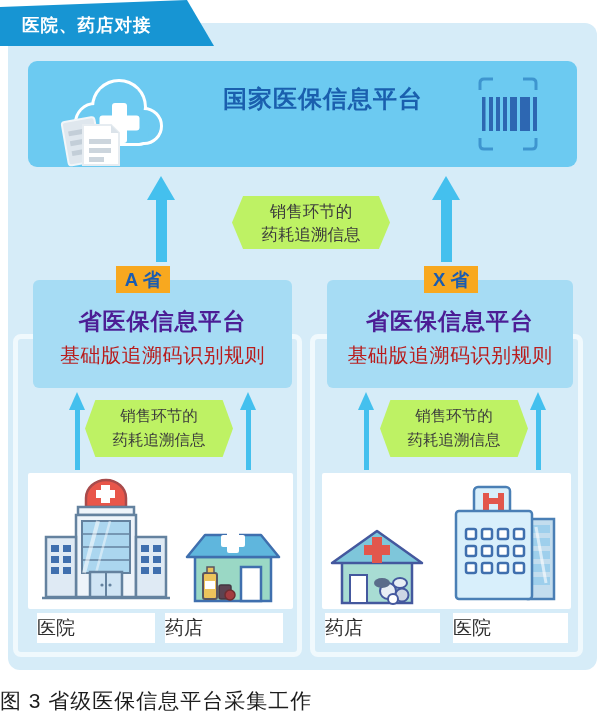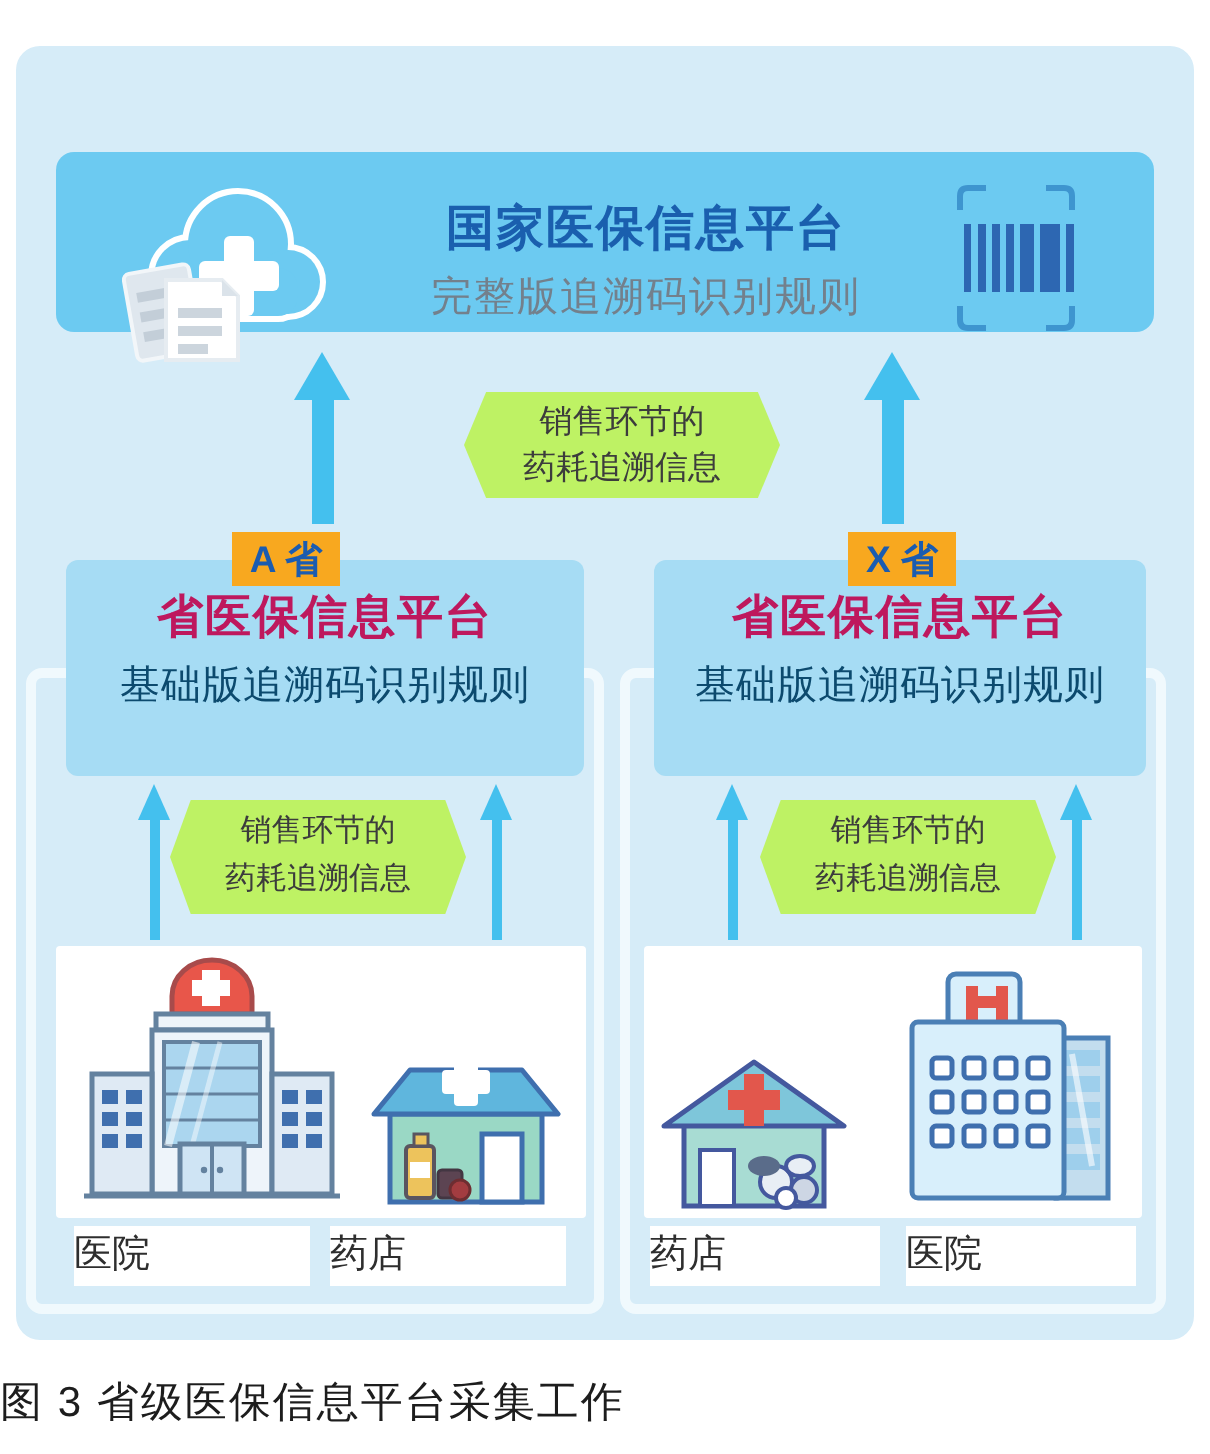--- a/index.html
+++ b/index.html
@@ -19,21 +19,21 @@
   .ribbon{
     left:0;top:0;width:214px;height:46px;background:#1795d3;
     clip-path:polygon(0 7px,187px 0,214px 100%,0 100%);
     color:#ffffff;font-size:17.5px;font-weight:bold;
     padding:0;box-sizing:border-box;
   }
   .ribbon span{position:absolute;left:22px;top:13px;letter-spacing:1px;}
 
   
   .banner{
-    left:28px;top:76px;width:549px;height:90px;background:#6ccaf1;border-radius:9px;
+    left:28px;top:61px;width:549px;height:106px;background:#6ccaf1;border-radius:9px;
   }
   .banner-title{left:130px;top:22px;width:330px;text-align:center;
     color:#1a5fae;font-size:24px;font-weight:bold;letter-spacing:1px;}
   .banner-subtitle{left:130px;top:58px;width:330px;text-align:center;
     color:#73808c;font-size:20.5px;letter-spacing:1px;}
   .cloud-box{left:27px;top:2px;width:118px;height:104px;}
   .barcode-box{left:450px;top:15px;width:60px;height:76px;}
 
   
   .arrow{display:flex;flex-direction:column;align-items:center;}
@@ -55,22 +55,22 @@
     font-size:16.5px;line-height:23px;padding-top:4px;}
   .flow-label.small{top:400px;width:148px;height:57px;
     font-size:15.5px;line-height:24px;padding-top:4px;}
 
   
   .tag{width:54px;height:27px;top:266px;background:#f8a81f;
     color:#1b5cb0;font-size:18.5px;font-weight:bold;text-align:center;line-height:27px;z-index:4;}
 
   
   .pbox{top:280px;height:108px;background:#a6dcf4;border-radius:6px;z-index:3;text-align:center;}
-  .pbox .ptitle{margin-top:13px;color:#be185d;font-size:23px;font-weight:bold;letter-spacing:1px;}
-  .pbox .psub{margin-top:5px;color:#0c4a6e;font-size:20px;letter-spacing:0.5px;}
+  .pbox .ptitle{margin-top:26px;color:#4c1d95;font-size:23px;font-weight:bold;letter-spacing:1px;}
+  .pbox .psub{margin-top:5px;color:#b91c1c;font-size:20px;letter-spacing:0.5px;}
 
   
   .frame{top:334px;height:323px;border:5px solid #f0f9fd;border-radius:8px;
     box-sizing:border-box;background:transparent;z-index:1;}
 
   
   .panel{top:473px;height:136px;background:#ffffff;border-radius:2px;z-index:2;}
   .flabel{top:613px;height:30px;background:#ffffff;color:#2e2e2e;
     font-size:19px;text-align:left;line-height:30px;z-index:2;}
 
@@ -79,20 +79,23 @@
   .caption{left:0;top:687px;width:605px;text-align:left;color:#1d1d1d;
     font-size:21px;font-weight:500;letter-spacing:1px;}
 </style>
 </head>
 <body>
 
 <div id="canvas">
 
   <div class="abs container"></div>
 
+  <div class="abs ribbon">
+    <span>医院、药店对接</span>
+  </div>
 
   <div class="abs banner">
     <div class="abs cloud-box">
       <svg width="118" height="104" viewBox="0 0 118 104">
         <g stroke="#ffffff" stroke-width="6" fill="#6ccaf1">
           <circle cx="40" cy="60" r="18"></circle>
             <circle cx="64" cy="44" r="25"></circle>
           <circle cx="89" cy="63" r="16"></circle>
             <rect x="36" y="56" width="58" height="24" rx="10"></rect>
         </g>
@@ -115,21 +118,20 @@
         <g>
           <path d="M28,62 h28 l8,8 v32 h-36 z" fill="#ffffff" stroke="#e6ecf1" stroke-width="2"></path>
           <path d="M56,62 l8,8 h-8 z" fill="#dbe3ea"></path>
           <rect x="34" y="76" width="22" height="5" fill="#ccd5dd"></rect>
           <rect x="34" y="85" width="22" height="5" fill="#ccd5dd"></rect>
           <rect x="34" y="94" width="15" height="5" fill="#ccd5dd"></rect>
         </g>
       </svg>
     </div>
     <div class="abs banner-title">国家医保信息平台</div>
-    <div class="abs banner-subtitle">完整版追溯码识别规则</div>
     <div class="abs barcode-box">
       <svg width="60" height="76" viewBox="0 0 60 76">
         <g stroke="#3e95cf" stroke-width="3" fill="none">
           <path d="M2,14 v-7 q0,-4 4,-4 h9"></path>
           <path d="M45,3 h9 q4,0 4,4 v7"></path>
           <path d="M2,62 v7 q0,4 4,4 h9"></path>
           <path d="M58,62 v7 q0,4 -4,4 h-9"></path>
         </g>
         <g fill="#2d67b2">
           <rect x="4" y="21" width="3.5" height="34"></rect>

